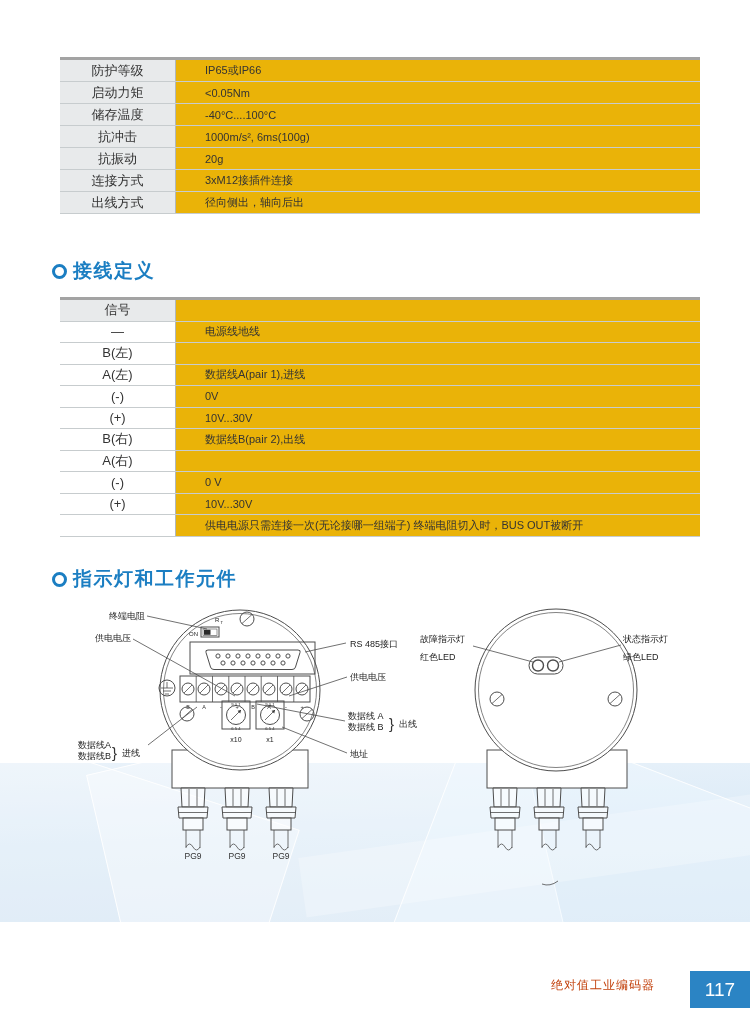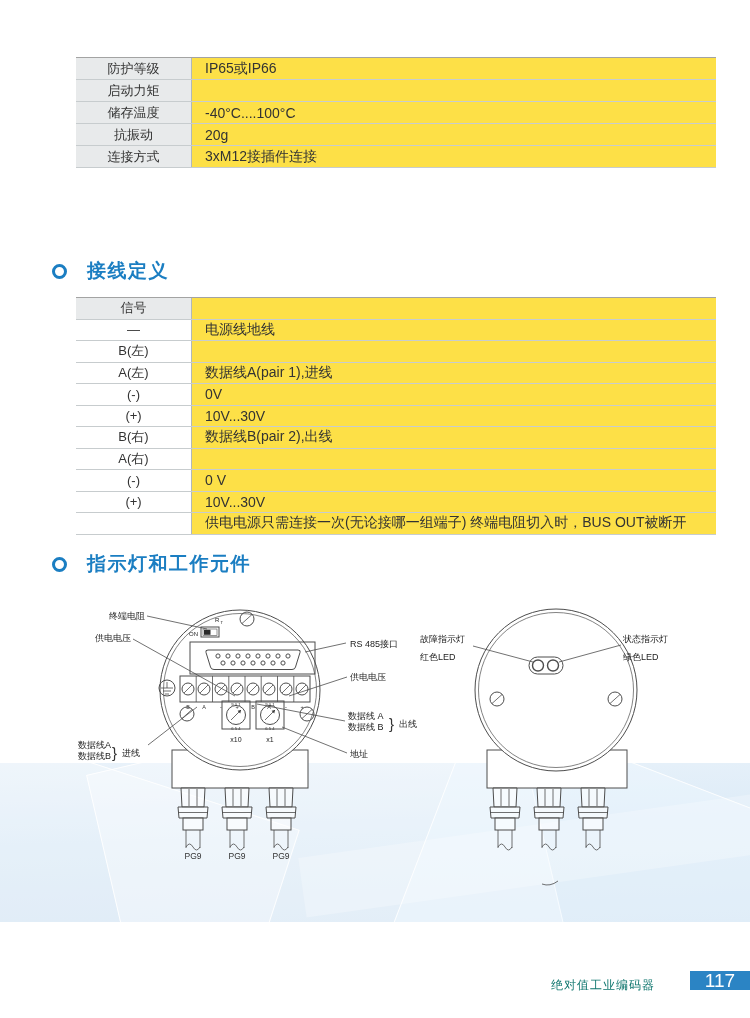--- a/index.html
+++ b/index.html
@@ -4,33 +4,33 @@
 <style>
   html,body{margin:0;padding:0}
   body{
     width:750px;height:1018px;position:relative;overflow:hidden;
     background:#ffffff;font-family:"Liberation Sans","DejaVu Sans",sans-serif;
     color:#333;
   }
   .abs{position:absolute}
 
   
-  .dtable{position:absolute;left:76px;width:640px;border-top:1px solid #a3a3a3;background:#fde047}
+  .dtable{position:absolute;left:60px;width:640px;border-top:3px solid #a3a3a3;background:#eab308}
   .t-row{display:flex;border-bottom:1px solid #c7ccce}
   .spec .t-row{height:21px}
   .wire .t-row{height:20.5px}
   .t-label{width:115px;flex:0 0 115px;background:#e8eaeb;border-right:1px solid #b0b7bb;
     display:flex;align-items:center;justify-content:center;font-size:13px;color:#333}
-  .t-value{flex:1;display:flex;align-items:center;padding-left:13px;font-size:14px;color:#333;
+  .t-value{flex:1;display:flex;align-items:center;padding-left:29px;font-size:11px;color:#333;
     white-space:nowrap;overflow:hidden}
   .wire .t-label{background:#fff}
   .wire .t-row.hdr .t-label,.wire .t-row.hdr .t-value{background:#e8eaeb}
 
   
-  .section-header{position:absolute;left:52px;display:flex;align-items:center;gap:20px}
+  .section-header{position:absolute;left:52px;display:flex;align-items:center;gap:6px}
   .bullet{width:9px;height:9px;border:3.5px solid #1b7ec2;border-radius:50%;flex:0 0 auto}
   .section-title{font-size:19px;color:#1b7ec2;font-weight:600;letter-spacing:1.5px}
 
   
   .bg-band{position:absolute;left:0;top:763px;width:750px;height:159px;overflow:hidden;
     background:linear-gradient(178deg,#e9f2fa 0%,#dcebf7 45%,#d4e4f3 100%)}
   .bg-shape{position:absolute;background:rgba(255,255,255,0.28);border:1px solid rgba(255,255,255,0.85)}
 
   
   svg{position:absolute;left:45px;top:600px}
@@ -40,22 +40,22 @@
   .pin{font-size:5.5px;fill:#333}
   .dial-lab{font-size:7px}
   .pg{font-size:8.5px;fill:#333}
   .brace{font-size:15px;fill:#333}
   .ln{stroke:#4d4d4d;stroke-width:0.8;fill:none}
   .shape{stroke:#4d4d4d;stroke-width:1;fill:none}
   .wshape{stroke:#4d4d4d;stroke-width:1;fill:#ffffff}
   .gshape{stroke:#4d4d4d;stroke-width:1;fill:rgba(255,255,255,0.55)}
 
   
-  .footer-title{position:absolute;right:95px;top:977px;font-size:12px;color:#0f766e;letter-spacing:1px}
-  .page-badge{position:absolute;left:690px;top:971px;width:60px;height:19px;background:#2b84c4;
+  .footer-title{position:absolute;right:95px;top:977px;font-size:12px;color:#c2410c;letter-spacing:1px}
+  .page-badge{position:absolute;left:690px;top:971px;width:60px;height:37px;background:#2b84c4;
     color:#fff;font-size:19px;display:flex;align-items:center;justify-content:center}
 </style>
 </head>
 <body>
 
 <div class="abs" style="inset:0">
 
   <div class="bg-band">
     <div class="bg-shape" style="left:-60px;top:10px;width:330px;height:230px;transform:rotate(18deg)"></div>
     <div class="bg-shape" style="left:110px;top:-40px;width:430px;height:260px;transform:rotate(-13deg);background:rgba(255,255,255,0.35)"></div>
@@ -63,32 +63,41 @@
     <div class="bg-shape" style="left:300px;top:60px;width:500px;height:60px;transform:rotate(-8deg);background:rgba(255,255,255,0.25);border:none"></div>
   </div>
 
   <div class="dtable spec" style="top:57px">
     <div class="t-row">
       <div class="t-label">防护等级</div>
       <div class="t-value">IP65或IP66</div>
     </div>
     <div class="t-row">
       <div class="t-label">启动力矩</div>
+      <div class="t-value">&lt;0.05Nm</div>
     </div>
     <div class="t-row">
       <div class="t-label">储存温度</div>
       <div class="t-value">-40°C....100°C</div>
     </div>
     <div class="t-row">
+      <div class="t-label">抗冲击</div>
+      <div class="t-value">1000m/s², 6ms(100g)</div>
+    </div>
+    <div class="t-row">
       <div class="t-label">抗振动</div>
       <div class="t-value">20g</div>
     </div>
     <div class="t-row">
       <div class="t-label">连接方式</div>
       <div class="t-value">3xM12接插件连接</div>
+    </div>
+    <div class="t-row">
+      <div class="t-label">出线方式</div>
+      <div class="t-value">径向侧出，轴向后出</div>
     </div>
   </div>
 
   <div class="section-header" style="top:258px">
     <span class="bullet"></span>
     <span class="section-title">接线定义</span>
   </div>
 
   <div class="dtable wire" style="top:297px">
     <div class="t-row hdr">
@@ -127,21 +136,21 @@
     <div class="t-row">
       <div class="t-label">(+)</div>
       <div class="t-value">10V...30V</div>
     </div>
     <div class="t-row">
       <div class="t-label"></div>
       <div class="t-value">供电电源只需连接一次(无论接哪一组端子) 终端电阻切入时，BUS OUT被断开</div>
     </div>
   </div>
 
-  <div class="section-header" style="top:551px">
+  <div class="section-header" style="top:566px">
     <span class="bullet"></span>
     <span class="section-title">指示灯和工作元件</span>
   </div>
 
   <svg width="660" height="290" viewBox="0 0 660 290">
     <defs>
       <g id="gland">
         <polygon class="gshape" points="-12,188 12,188 11,207 -11,207"></polygon>
         <line class="ln" x1="-4" y1="189" x2="-4" y2="206"></line>
         <line class="ln" x1="4" y1="189" x2="4" y2="206"></line>

